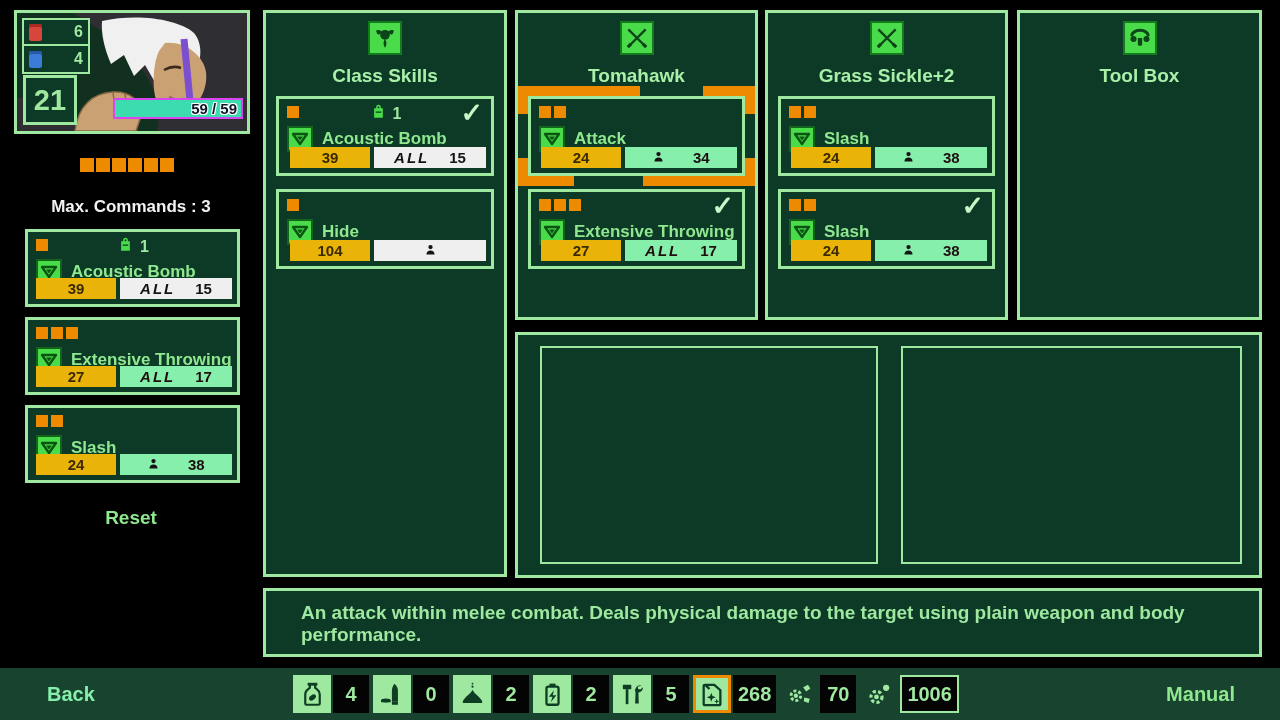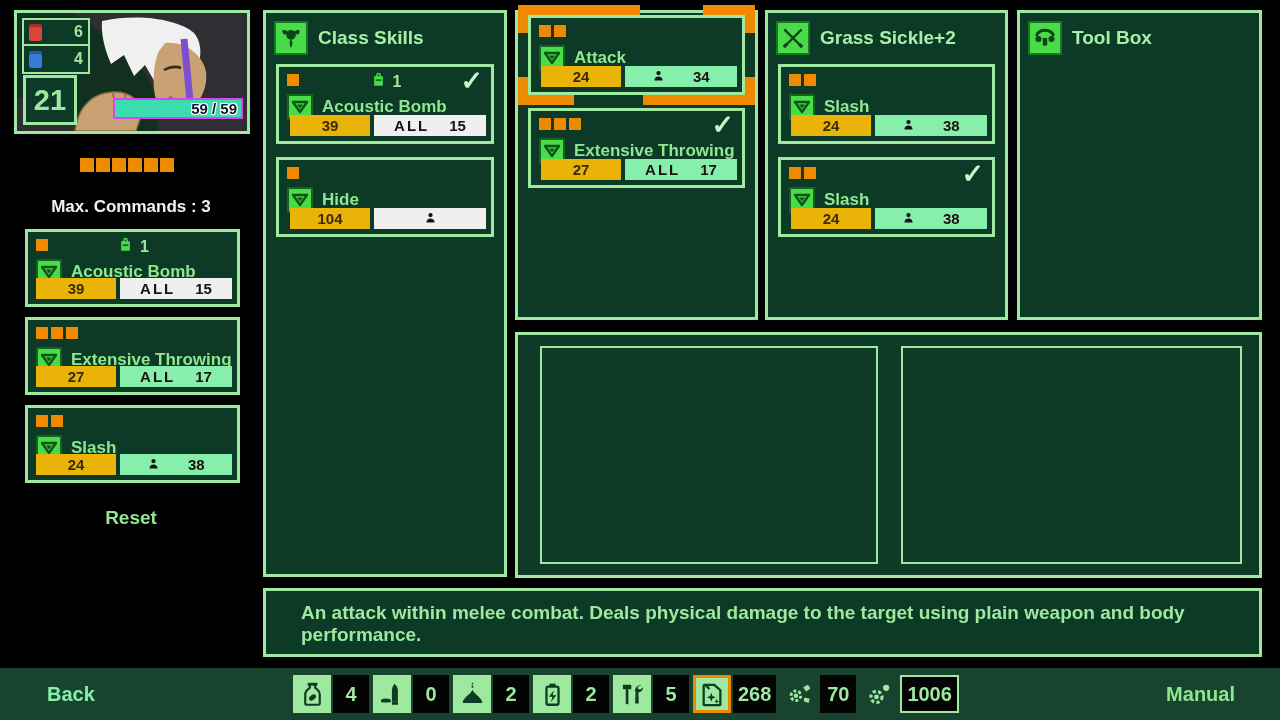--- a/index.html
+++ b/index.html
@@ -34,21 +34,21 @@
   #sidebar-cards .card { height:78px; }
   #reset { position:absolute; left:0; top:507px; width:262px; text-align:center;
     color:#8FE88F; font-size:19px; cursor:pointer; }
 
   
   .panel { position:absolute; background:#0D3A27; border:3px solid #9FE89F; }
   #panel-class   { left:263px;  top:10px; width:244px; height:567px; }
   #panel-tomahawk{ left:515px;  top:10px; width:243px; height:310px; }
   #panel-grass   { left:765px;  top:10px; width:243px; height:310px; }
   #panel-toolbox { left:1017px; top:10px; width:245px; height:310px; }
-  .panel-header { display:flex; align-items:center; gap:10px; padding:8px 8px 7px; }
+  .panel-header { display:flex; align-items:center; gap:10px; padding:8px 8px 7px;flex-direction:column; }
   .panel-title { color:#A8F0A8; font-size:19px; }
   .hicon { width:34px; height:34px; flex:0 0 34px; background:#49DB49;
     border:2px solid #157A1E; color:#0C4518; display:flex; align-items:center;
     justify-content:center; }
   .hicon svg { width:26px; height:26px; }
   .cards { padding:2px 10px; display:flex; flex-direction:column; gap:13px; }
 
   
   .card { position:relative; height:80px; border:3px solid #9FE89F; background:#0D3A27; cursor:pointer; }
   .pips { position:absolute; top:7px; left:8px; display:flex; gap:3px; }
@@ -61,21 +61,21 @@
     gap:9px; color:#8FE88F; font-size:17px; white-space:nowrap; }
   .sicon { width:26px; height:26px; flex:0 0 26px; }
   .sicon svg { width:26px; height:26px; display:block; }
   .badges { position:absolute; right:5px; bottom:5px; display:flex; gap:4px; }
   .badge { height:21px; display:flex; align-items:center; justify-content:center;
     font-size:15px; }
   .badge.cost { width:80px; background:#eab308; color:#3A2A00; }
   .badge.target { width:112px; justify-content:space-evenly; }
   .badge.white { background:#EFEFEF; color:#141414; }
   .badge.red { background:#86efac; color:#1E0E0E; }
-  .badge .tlabel { letter-spacing:2px; }
+  .badge .tlabel { letter-spacing:2px;font-style:italic; }
   .badge svg { width:13px; height:15px; color:#141414; }
   
   .bk { position:absolute; border:0 solid #ED8A00; }
   .bk.tl { top:-13px; left:-13px;  width:122px; height:28px; border-top-width:10px; border-left-width:10px; }
   .bk.tr { top:-13px; right:-13px; width:52px;  height:28px; border-top-width:10px; border-right-width:10px; }
   .bk.bl { bottom:-13px; left:-13px;  width:56px;  height:28px; border-bottom-width:10px; border-left-width:10px; }
   .bk.br { bottom:-13px; right:-13px; width:112px; height:28px; border-bottom-width:10px; border-right-width:10px; }
 
   
   #stage-box { left:515px; top:332px; width:747px; height:246px; position:absolute;
@@ -293,20 +293,29 @@
                 <circle cx="12" cy="7.5" r="4"></circle>
                 <path d="M4.5 21c0-4.5 3.2-7 7.5-7s7.5 2.5 7.5 7z"></path>
               </svg></span>
           </div>
         </div>
       </div>
     </div>
 </div>
 
 <div class="panel" id="panel-tomahawk">
+  <div class="panel-header">
+    <span class="hicon">
+        <svg viewBox="0 0 24 24" stroke="currentColor" fill="none" stroke-width="2.2">
+          <path d="M4 4l14 14M20 4L6 18"></path>
+          <path d="M3.5 20.5l3-3M17.5 17.5l3 3" stroke-width="3"></path>
+        </svg>
+      </span>
+    <span class="panel-title">Tomahawk</span>
+  </div>
   <div class="cards">
       <div class="card sel">
         <div class="bk tl"></div>
         <div class="bk tr"></div>
         <div class="bk bl"></div>
         <div class="bk br"></div>
         <div class="pips">
           <div class="pip"></div>
           <div class="pip"></div>
         </div>

